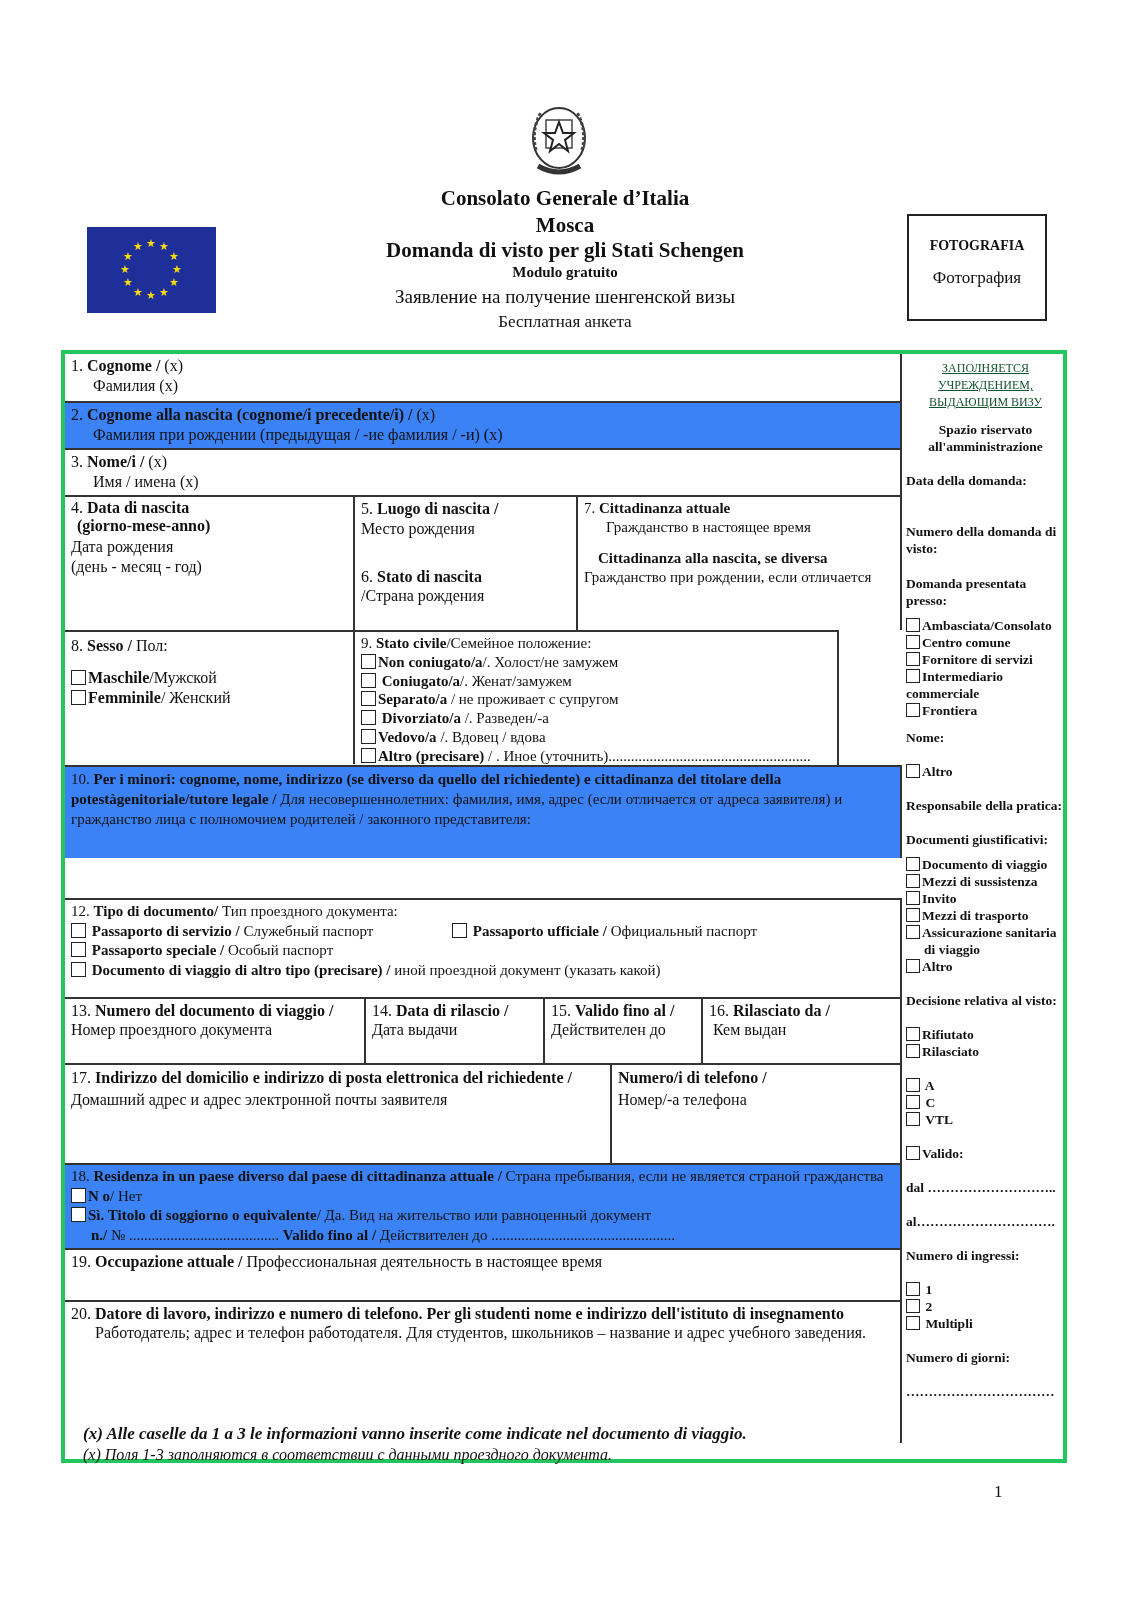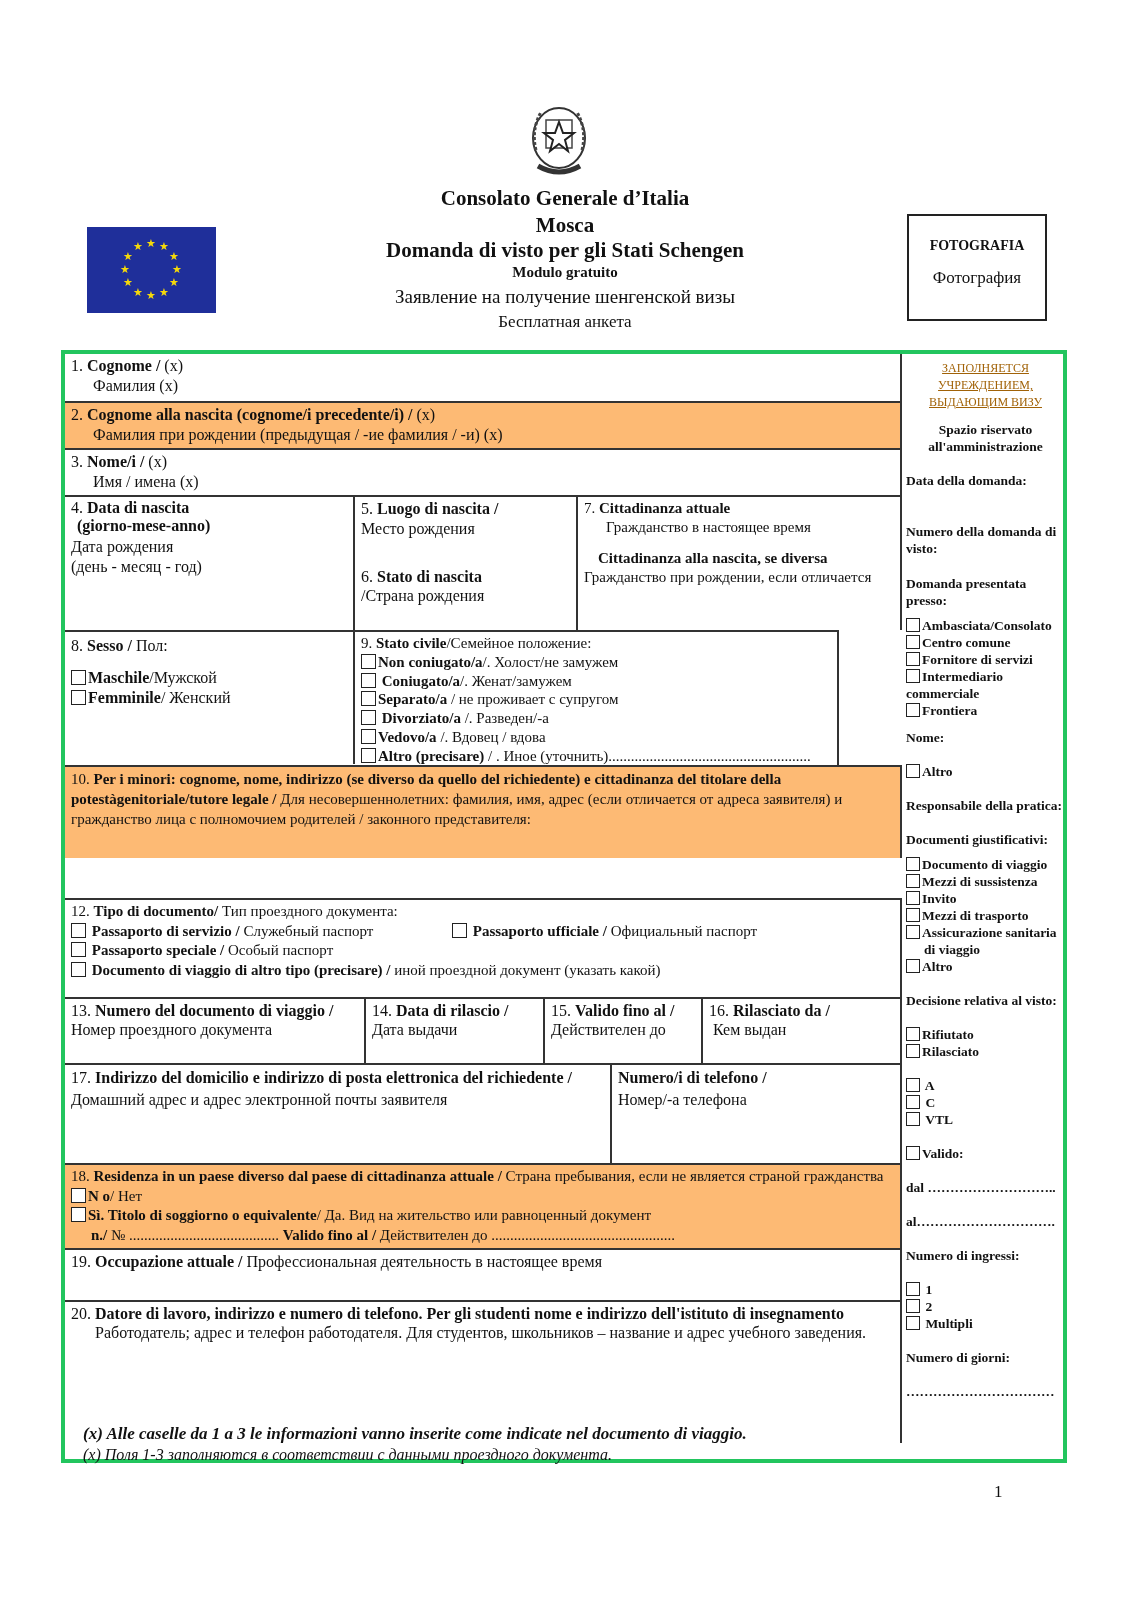--- a/index.html
+++ b/index.html
@@ -18,31 +18,31 @@
   .h-free { top: 264px; font-size: 15px; font-weight: bold; }
   .h-ru-title { top: 286px; font-size: 19px; }
   .h-ru-free { top: 312px; font-size: 17px; }
   .photo-box { left: 907px; top: 214px; width: 140px; height: 107px; border: 2px solid #222; text-align: center; }
   .photo-box .p1 { margin-top: 22px; font-size: 14px; font-weight: bold; }
   .photo-box .p2 { margin-top: 14px; font-size: 17px; }
 
   
   .form { left: 61px; top: 341px; width: 1006px; height: 1113px; border: 4px solid #22c55e; margin-top: 9px; }
   .cell { position: absolute; border-color: #333; border-style: solid; border-width: 0; font-size: 16px; line-height: 20px; padding: 2px 6px; overflow: hidden; }
-  .gray { background: #fdba74; }
+  .gray { background: #3b82f6; }
   .bt { border-top-width: 2px; }
   .br { border-right-width: 2px; }
   .ind { padding-left: 22px; }
   .cb { display: inline-block; width: 15px; height: 15px; border: 1.5px solid #222; vertical-align: -2px; margin-right: 2px; background: #fff; }
   .sm { font-size: 15px; line-height: 19px; }
   .row { white-space: nowrap; }
 
   
   .admin { position: absolute; left: 837px; top: 0; width: 167px; height: 1109px; font-size: 13.5px; line-height: 17px; padding: 4px 4px; font-weight: bold; }
-  .admin .ru { font-weight: normal; text-decoration: underline; text-align: center; font-size: 12px; line-height: 17px; color: #a16207; }
+  .admin .ru { font-weight: normal; text-decoration: underline; text-align: center; font-size: 12px; line-height: 17px; color: #14532d; }
   .admin .ctr { text-align: center; }
   .admin .cbs { display: inline-block; width: 14px; height: 14px; border: 1.5px solid #222; vertical-align: -2px; margin-right: 2px; }
   .admin p { margin: 0; }
 
   .foot1 { left: 83px; top: 1424px; font-size: 17px; font-style: italic; font-weight: bold; }
   .foot2 { left: 83px; top: 1446px; font-size: 16px; font-style: italic; }
   .pageno { left: 994px; top: 1482px; font-size: 17px; }
 </style>
 </head>
 <body>

